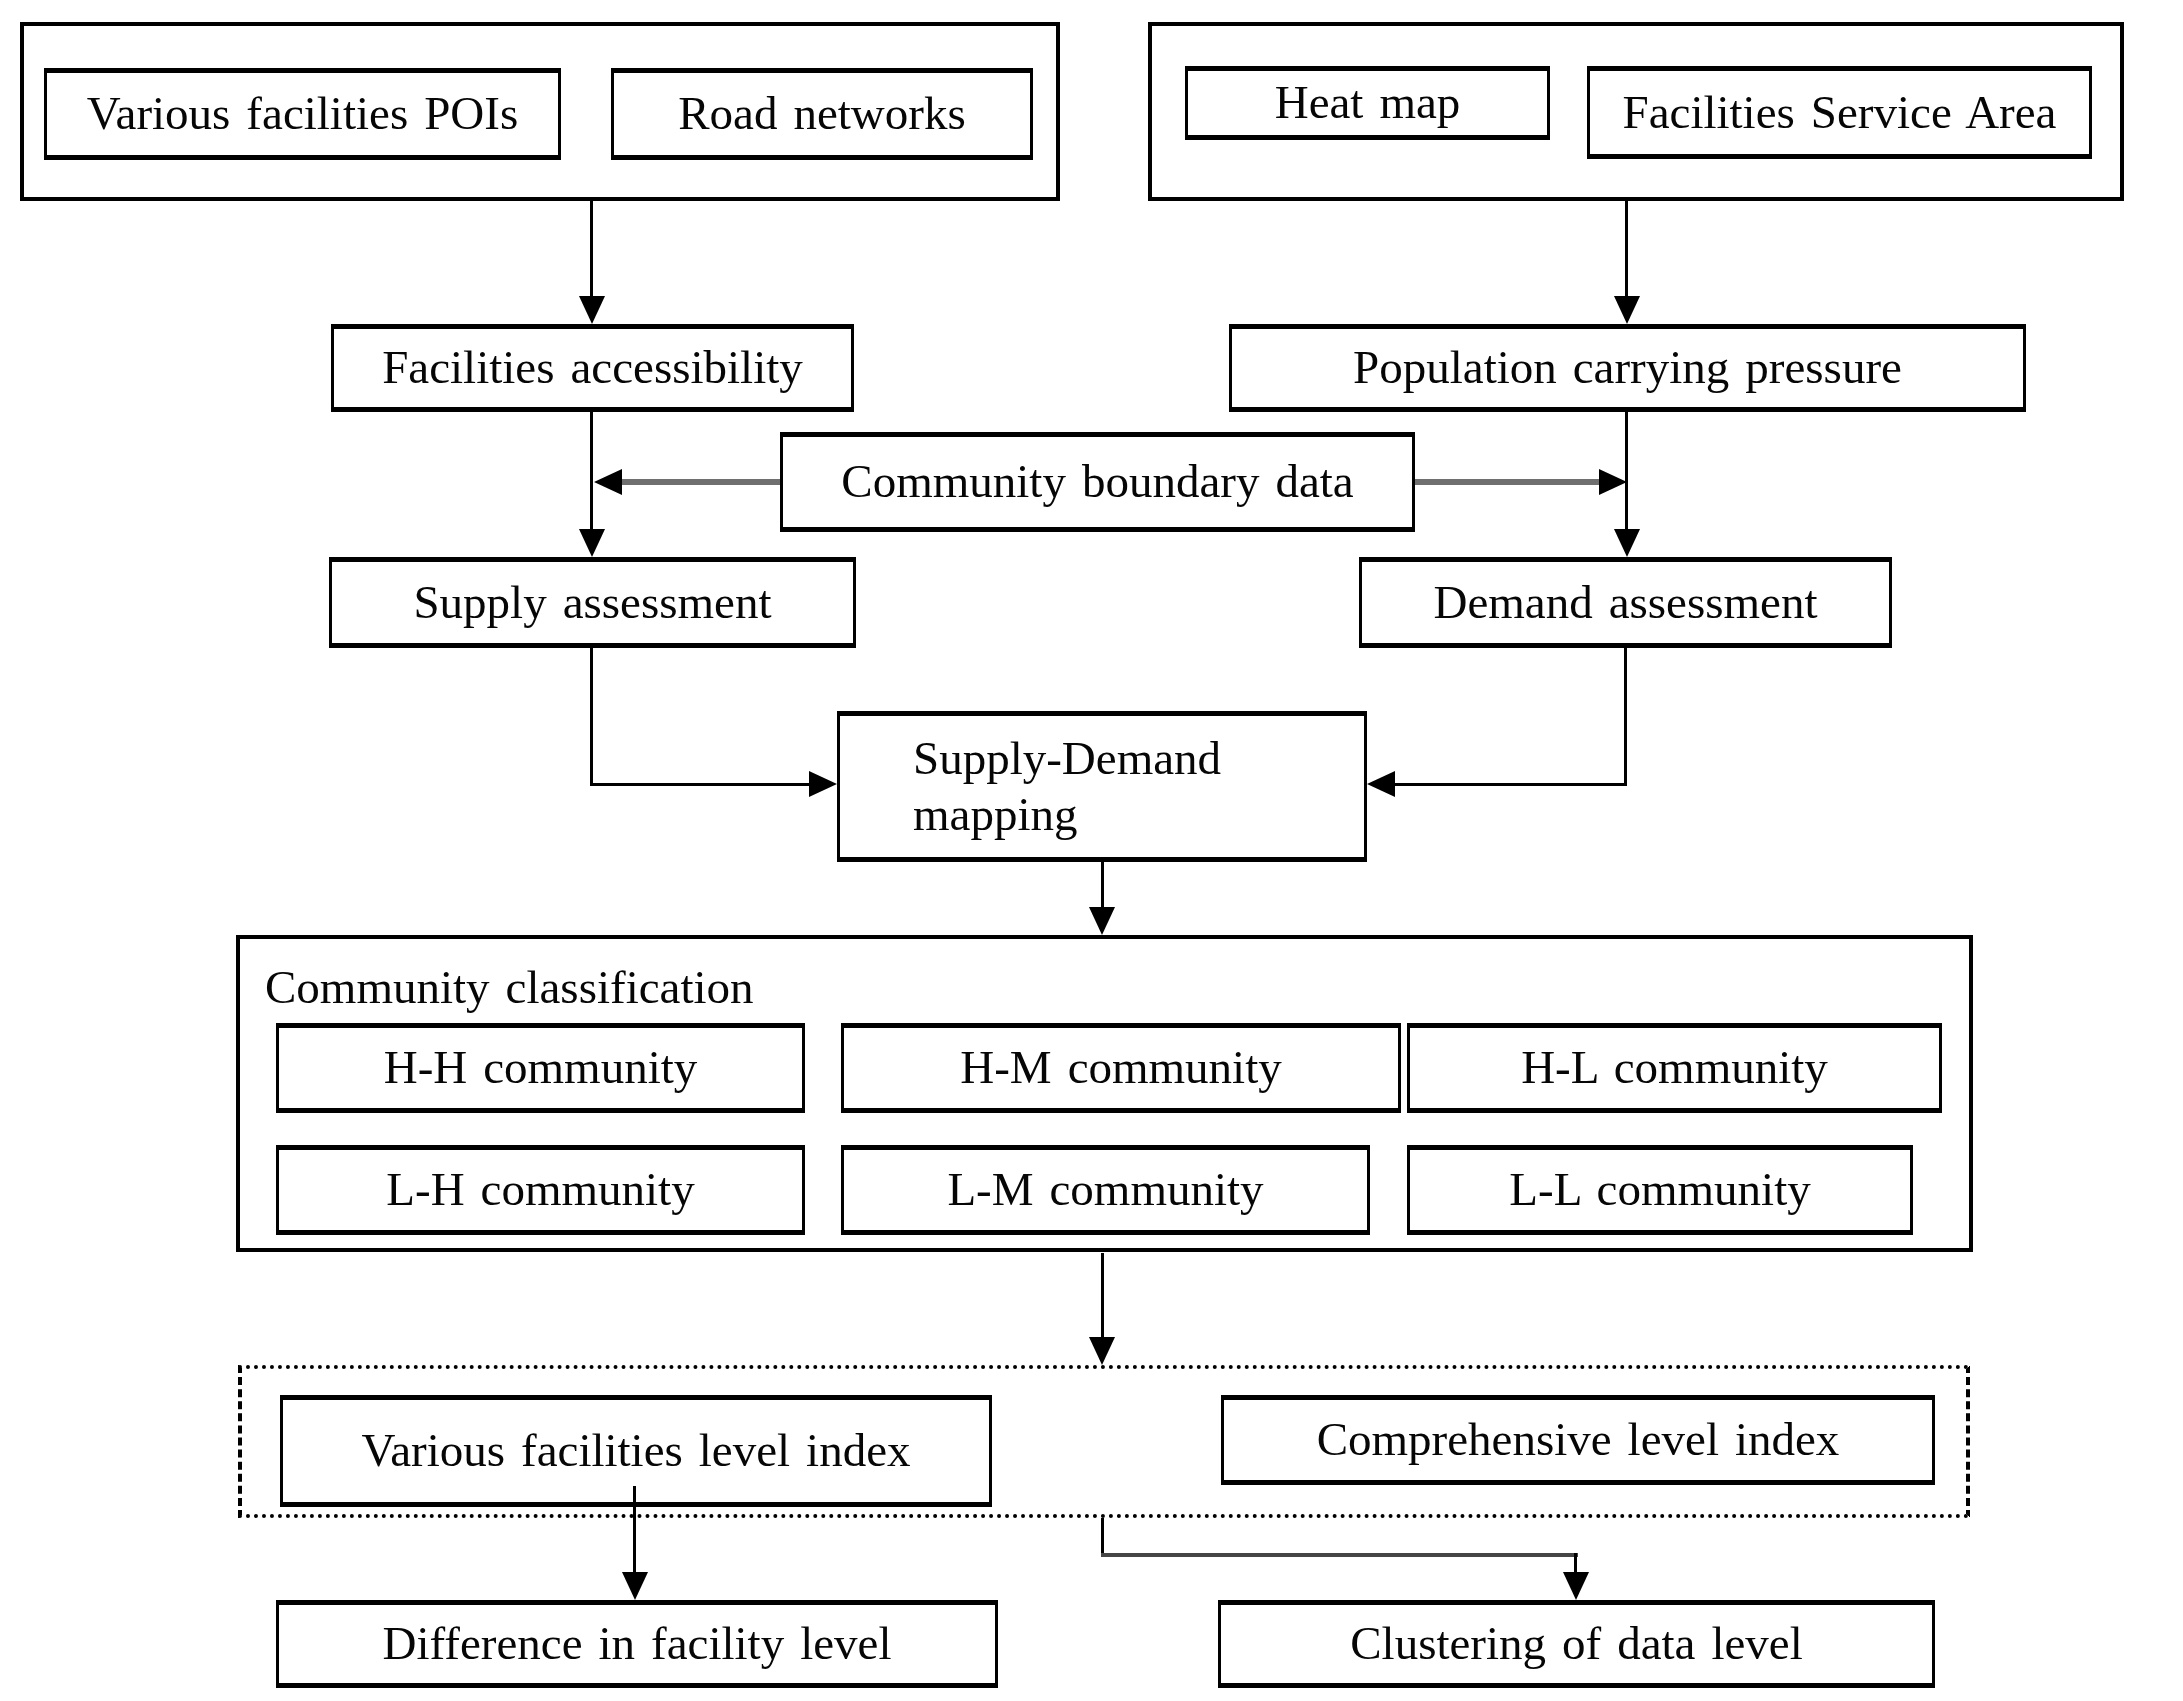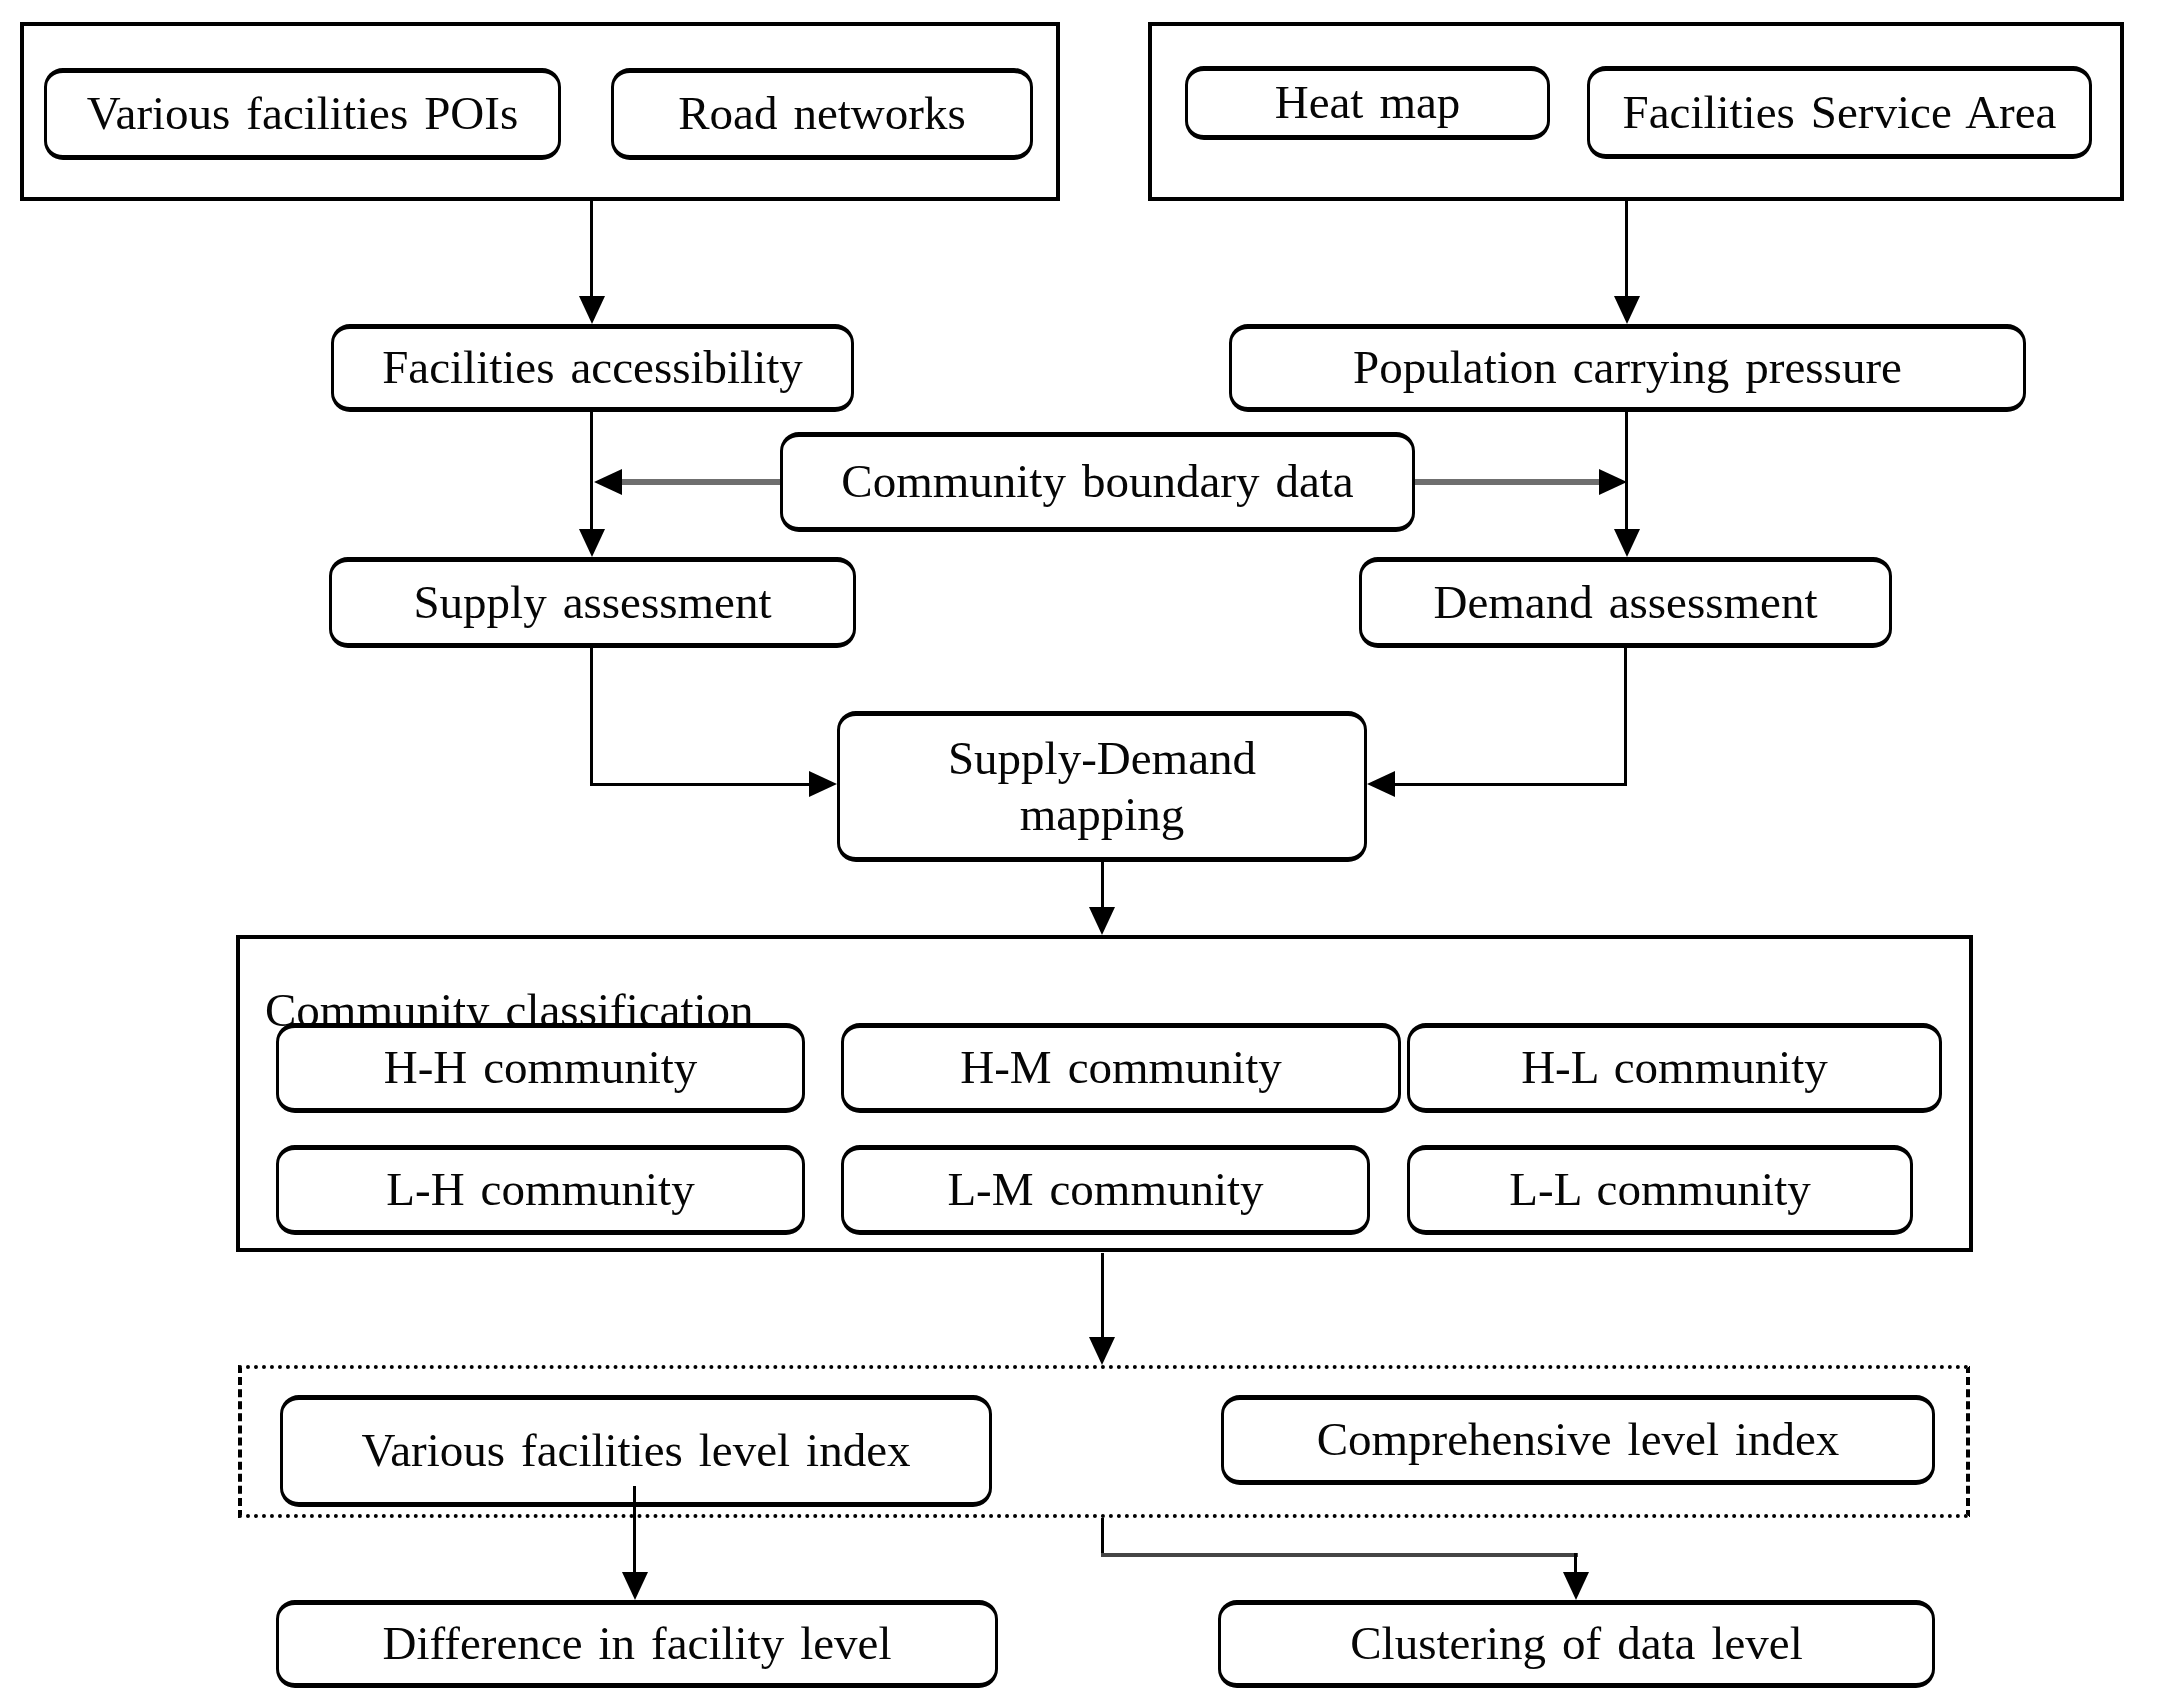--- a/index.html
+++ b/index.html
@@ -26,40 +26,37 @@
   }
   .box {
     position: absolute;
     border-style: solid;
     border-color: #000;
     border-width: 5.4px 3.4px;
     background: #fff;
     display: flex;
     align-items: center;
     justify-content: center;
-    text-align: center;
-    border-radius: 19px;
   }
   .lbl {
     font-size: 47px;
     line-height: 1.18;
     white-space: nowrap;
     word-spacing: 0.09em;
   }
   .lbl.wrap {
     white-space: normal;
     max-width: 378px;
   }
   .cc-title {
     position: absolute;
     font-size: 47px;
     line-height: 1.1;
     word-spacing: 0.09em;
     white-space: nowrap;
-    margin-top: 23px;
   }
   .vline, .hline { position: absolute; background: #000; }
   .gray  { background: #6f6f6f; }
   .dgray { background: #454545; }
   .arr { position: absolute; width: 0; height: 0; }
   .arr.down  { border-left: 13.5px solid transparent; border-right: 13.5px solid transparent; border-top: 28px solid #000; }
   .arr.left  { border-top: 13.5px solid transparent; border-bottom: 13.5px solid transparent; border-right: 28px solid #000; }
   .arr.right { border-top: 13.5px solid transparent; border-bottom: 13.5px solid transparent; border-left: 28px solid #000; }
 </style>
 </head>

